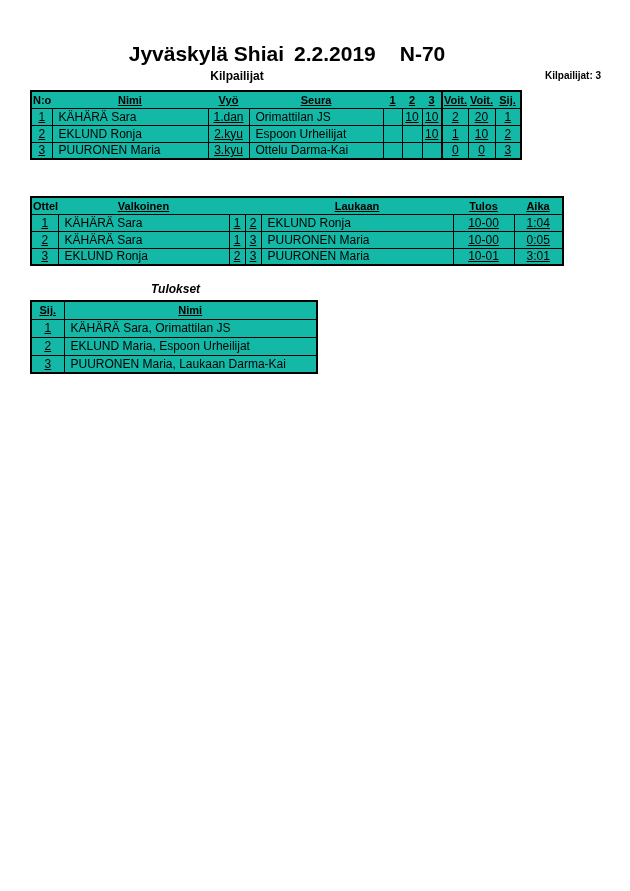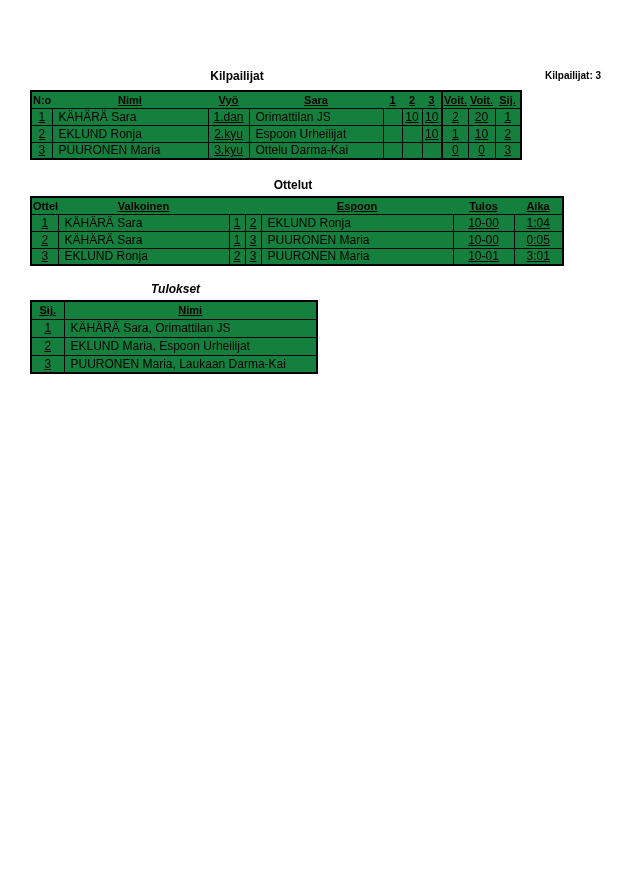--- a/index.html
+++ b/index.html
@@ -46,21 +46,21 @@
     font-size: 10px;
     white-space: nowrap;
     font-weight: bold;
   }
 
   
   table.tbl {
     position: absolute;
     border-collapse: collapse;
     table-layout: fixed;
-    background: #15803d;
+    background: #14b8a6;
   }
   .tbl { border: 2px solid #000; }
   .tbl th, .tbl td {
     padding: 0;
     margin: 0;
     overflow: hidden;
     white-space: nowrap;
     vertical-align: middle;
     font-size: 12px;
   }
@@ -82,20 +82,23 @@
   #tbl-matches     { left: 30px; top: 196px; width: 532px; }
   #tbl-matches tr { height: 17px; }
   #tbl-results     { left: 30px; top: 300px; width: 286px; }
   #tbl-results tr { height: 18px; }
 </style>
 </head>
 <body>
 
 <div class="page">
 
+  <div class="doc-title">
+    <span>Jyväskylä Shiai</span><span class="t-date">2.2.2019</span><span class="t-cat">N-70</span>
+  </div>
 
   <div class="sec-title sec-competitors">Kilpailijat</div>
   <div class="count-label">Kilpailijat: 3</div>
 
   <table class="tbl" id="tbl-competitors">
     <colgroup>
       <col style="width:21px">
         <col style="width:156px">
         <col style="width:41px">
         <col style="width:134px">
@@ -104,21 +107,21 @@
         <col style="width:20px">
       <col style="width:26px">
         <col style="width:27px">
         <col style="width:26px">
     </colgroup>
     <thead>
       <tr>
         <th class="al0">N:o</th>
         <th class="ac">Nimi</th>
         <th class="ac">Vyö</th>
-        <th class="ac">Sara</th>
+        <th class="ac">Seura</th>
         <th class="ac">1</th>
         <th class="ac">2</th>
         <th class="ac">3</th>
         <th class="ac sep-l">Voit.</th>
         <th class="ac">Voit.</th>
         <th class="ac">Sij.</th>
       </tr>
     </thead>
     <tbody>
       <tr>
@@ -153,39 +156,38 @@
         <td class="ac"></td>
         <td class="ac"></td>
         <td class="ac"></td>
         <td class="ac sep-l">0</td>
         <td class="ac">0</td>
         <td class="ac">3</td>
       </tr>
     </tbody>
   </table>
 
-  <div class="sec-title sec-matches">Ottelut</div>
 
   <table class="tbl" id="tbl-matches">
     <colgroup>
       <col style="width:27px">
         <col style="width:171px">
         <col style="width:16px">
         <col style="width:16px">
       <col style="width:192px">
         <col style="width:61px">
         <col style="width:49px">
     </colgroup>
     <thead>
       <tr>
         <th class="al0">Ottelu</th>
         <th class="ac">Valkoinen</th>
         <th></th>
         <th></th>
-        <th class="ac">Espoon</th>
+        <th class="ac">Laukaan</th>
         <th class="ac">Tulos</th>
         <th class="ac">Aika</th>
       </tr>
     </thead>
     <tbody>
       <tr>
         <td class="ac">1</td>
         <td class="al">KÄHÄRÄ Sara</td>
         <td class="ac">1</td>
         <td class="ac">2</td>

